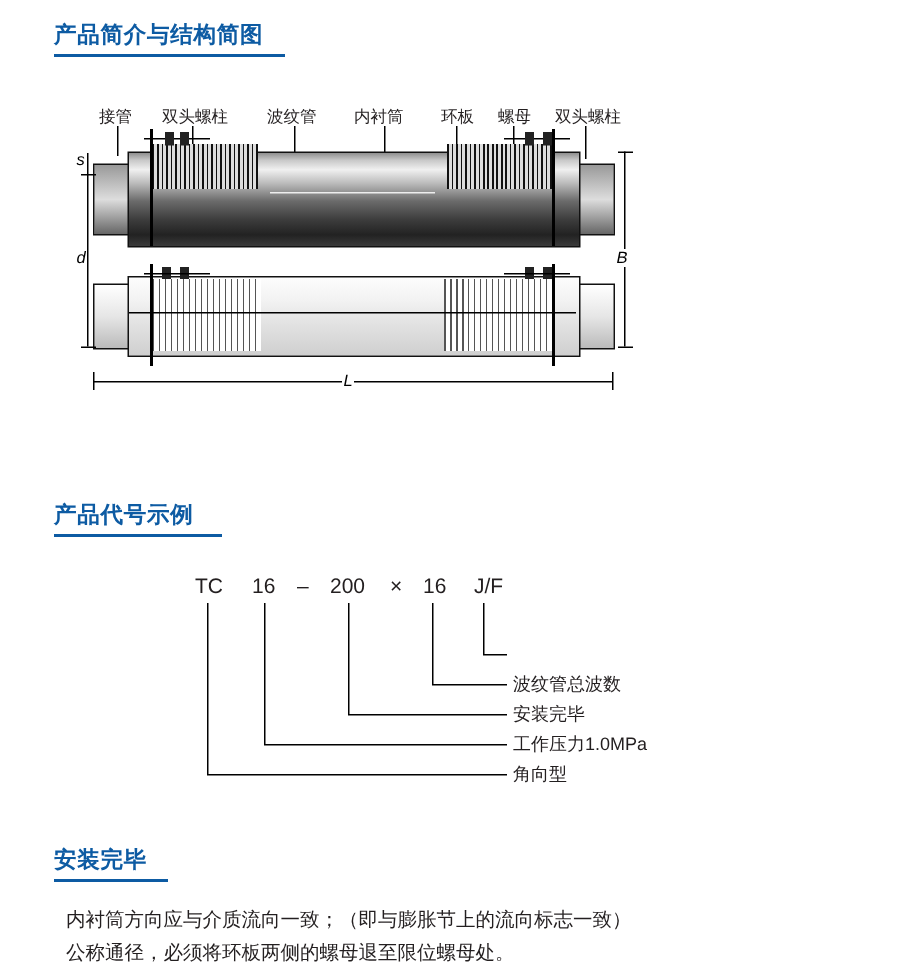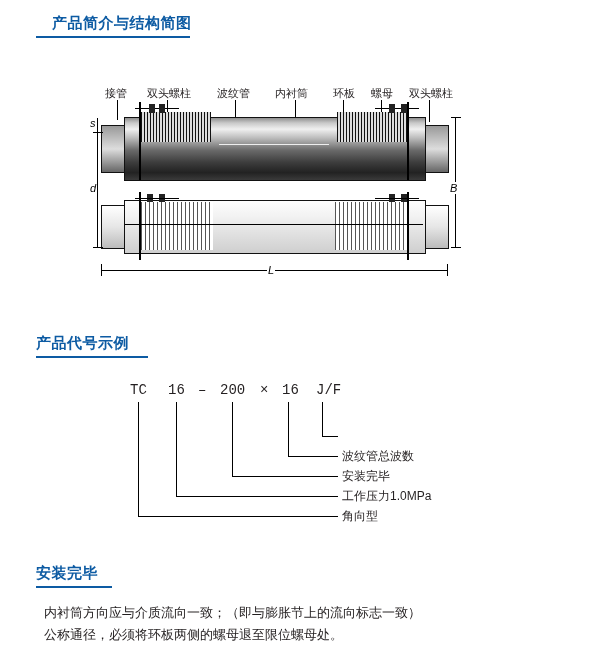--- a/index.html
+++ b/index.html
@@ -26,24 +26,23 @@
   .title-underline {
     position: absolute;
     height: 2px;
     background: #0d5ba3;
   }
 
   
   #figure1 {
     position: absolute;
     left: 50px;
-    top: 72px;
+    top: 56px;
     width: 450px;
     height: 230px;
-    margin-left: 39px;
   }
   #figure1 .callout {
     position: absolute;
     font-size: 11px;
     white-space: nowrap;
     color: #231f20;
   }
   #figure1 .leader {
     position: absolute;
     width: 1px;
@@ -114,21 +113,21 @@
   #figure2 {
     position: absolute;
     left: 100px;
     top: 376px;
     width: 420px;
     height: 160px;
   }
   #figure2 .code-token {
     position: absolute;
     font-size: 14px;
-    font-family: Liberation Mono, monospace;
+    font-family: Liberation Sans, sans-serif;
     color: #231f20;
     white-space: nowrap;
   }
   #figure2 .vline {
     position: absolute;
     width: 1px;
     background: #000;
   }
   #figure2 .hline {
     position: absolute;
@@ -146,21 +145,21 @@
   .note-line {
     position: absolute;
     font-size: 13px;
     color: #231f20;
     white-space: nowrap;
   }
 </style>
 </head>
 <body>
 
-<div class="section-title" style="left:36px; top:14px;margin-left:16px;">产品简介与结构简图</div>
+<div class="section-title" style="left:36px; top:14px;">产品简介与结构简图</div>
 <div class="title-underline" style="left:36px; top:36px; width:154px;"></div>
 
 <div id="figure1">
 
   <div class="callout" style="left:16px; top:14px;">接管</div>
   <div class="callout" style="left:58px; top:14px;">双头螺柱</div>
   <div class="callout" style="left:128px; top:14px;">波纹管</div>
   <div class="callout" style="left:186px; top:14px;">内衬筒</div>
   <div class="callout" style="left:244px; top:14px;">环板</div>
   <div class="callout" style="left:282px; top:14px;">螺母</div>

